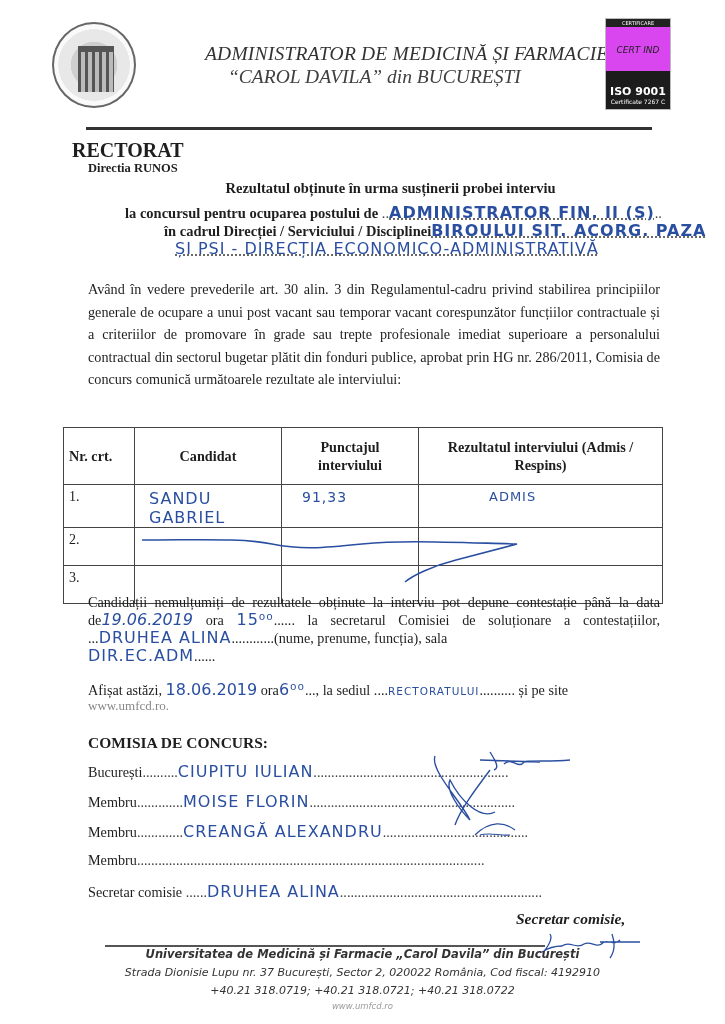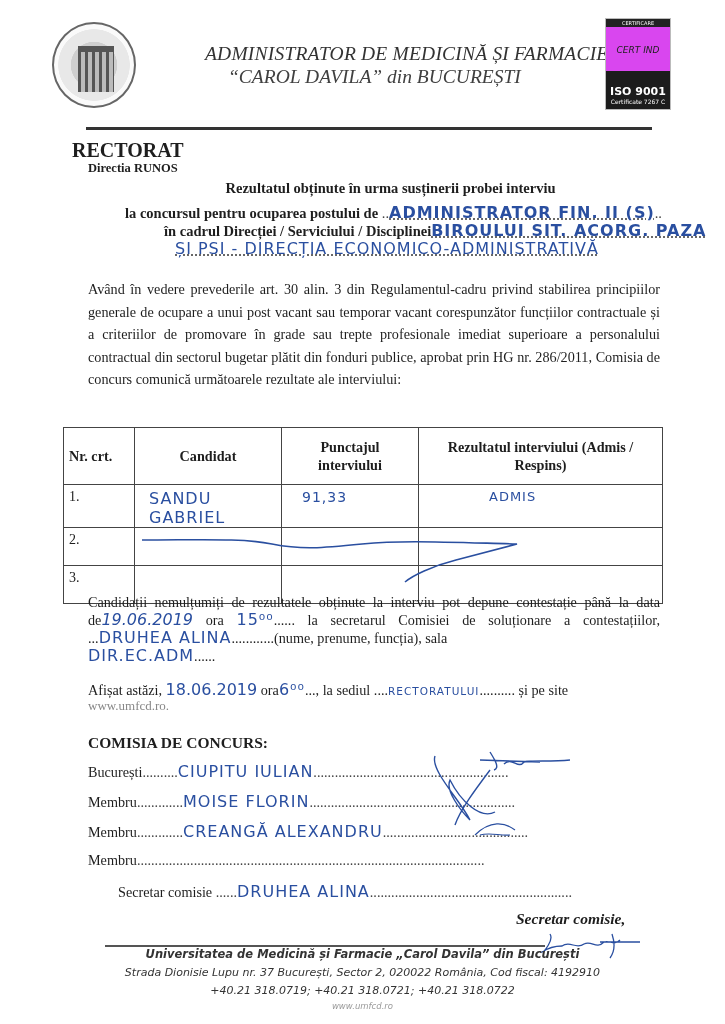--- a/index.html
+++ b/index.html
@@ -124,21 +124,21 @@
 <div class="abs afis">
   <span>Afișat astăzi,</span> <span class="hand" style="letter-spacing:0;">18.06.2019</span> <span>ora</span><span class="hand">6⁰⁰</span><span>..., la sediul ....</span><span class="hand" style="font-size:10.5px;">RECTORATULUI</span><span>.......... și pe site</span>
 </div>
 <div class="abs site">www.umfcd.ro.</div>
 
 <div class="abs comm-title">COMISIA DE CONCURS:</div>
 <div class="abs crow" style="top:762px;"><span>București</span><span class="dots">..........</span><span class="hand">CIUPITU IULIAN</span><span class="dots">.......................................................</span></div>
 <div class="abs crow" style="top:792px;"><span>Membru</span><span class="dots">.............</span><span class="hand">MOISE FLORIN</span><span class="dots">..........................................................</span></div>
 <div class="abs crow" style="top:822px;"><span>Membru</span><span class="dots">.............</span><span class="hand">CREANGĂ ALEXANDRU</span><span class="dots">.........................................</span></div>
 <div class="abs crow" style="top:852px;"><span>Membru</span><span class="dots">..................................................................................................</span></div>
-<div class="abs crow" style="top:882px;margin-left:30px;"><span>Secretar comisie </span><span class="dots">......</span><span class="hand">DRUHEA ALINA</span><span class="dots">.........................................................</span></div>
+<div class="abs crow" style="top:882px;"><span>Secretar comisie </span><span class="dots">......</span><span class="hand">DRUHEA ALINA</span><span class="dots">.........................................................</span></div>
 
 <svg class="abs" style="left:420px;top:740px;width:150px;height:110px;" viewBox="0 0 150 110">
   <path d="M60 20 L 120 22 M 70 12 C 75 20, 80 28, 74 30 M 84 24 C 92 16, 98 30, 104 22 C 112 20, 130 22, 150 20" fill="none" stroke="#2a4fa0" stroke-width="1.4"></path>
   <path d="M15 16 C 10 30, 40 60, 50 80 C 40 70, 25 50, 30 40 C 40 60, 60 80, 75 72 M 70 30 C 55 50, 40 70, 35 85" fill="none" stroke="#2a4fa0" stroke-width="1.4"></path>
   <path d="M55 95 C 70 80, 85 82, 95 90 M 60 95 C 70 92, 80 96, 90 95" fill="none" stroke="#2a4fa0" stroke-width="1.2"></path>
 </svg>
 
 <div class="abs sig-sec-label">Secretar comisie,</div>
 <svg class="abs" style="left:540px;top:930px;width:100px;height:35px;" viewBox="0 0 100 35">
   <path d="M10 4 C 14 10, 4 22, 2 22 C 8 18, 14 16, 22 16 C 30 10, 36 20, 44 14 C 52 10, 56 20, 64 12 C 70 10, 74 16, 80 10 M 72 4 C 74 10, 76 20, 70 28 M 60 12 L 100 12" fill="none" stroke="#2a4fa0" stroke-width="1.3"></path>

